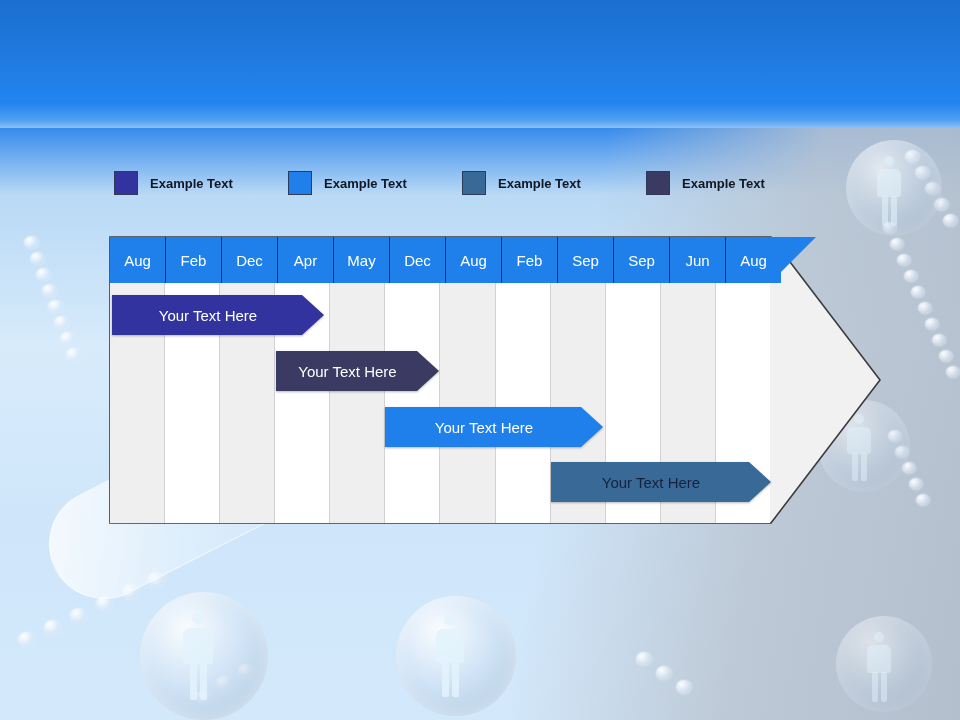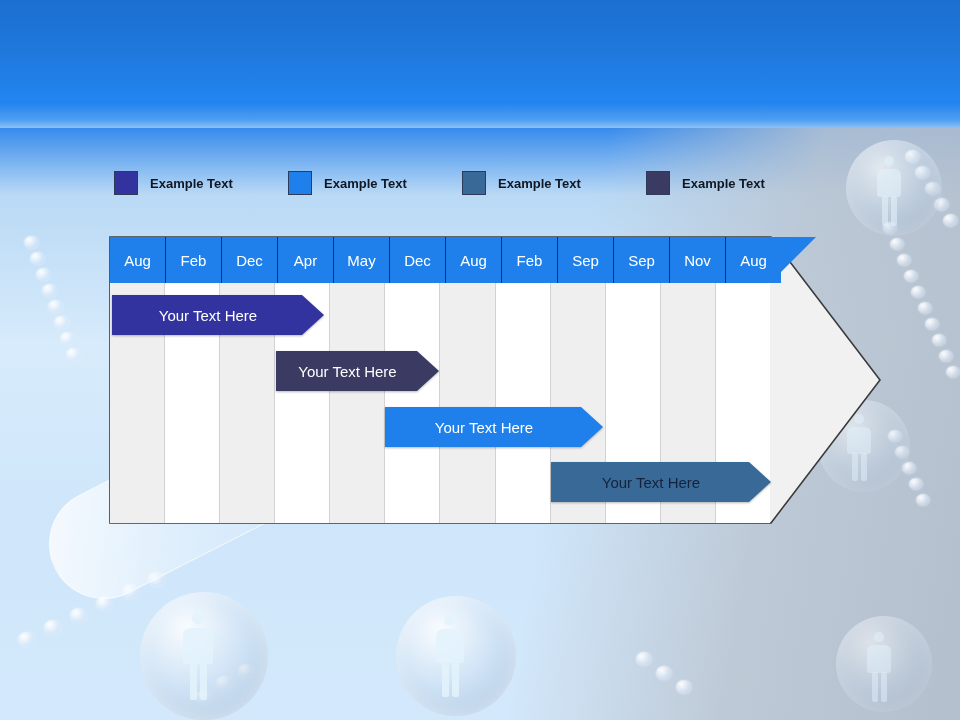--- a/index.html
+++ b/index.html
@@ -257,21 +257,21 @@
       <div class="month-cell">Aug</div>
       <div class="month-cell">Feb</div>
       <div class="month-cell">Dec</div>
       <div class="month-cell">Apr</div>
       <div class="month-cell">May</div>
       <div class="month-cell">Dec</div>
       <div class="month-cell">Aug</div>
       <div class="month-cell">Feb</div>
       <div class="month-cell">Sep</div>
       <div class="month-cell">Sep</div>
-      <div class="month-cell">Nov</div>
+      <div class="month-cell">Jun</div>
       <div class="month-cell">Aug</div>
     </div>
 
     <div class="bar light-text" style="left:3px;top:59px;width:212px;">
       <div class="bar-shape" style="background:#3333a0;clip-path:polygon(0 0, calc(100% - 22px) 0, 100% 50%, calc(100% - 22px) 100%, 0 100%);"></div>
       <div class="bar-label">Your  Text Here</div>
     </div>
 
     <div class="bar light-text" style="left:167px;top:115px;width:163px;">
       <div class="bar-shape" style="background:#3b3a63;clip-path:polygon(0 0, calc(100% - 22px) 0, 100% 50%, calc(100% - 22px) 100%, 0 100%);"></div>

